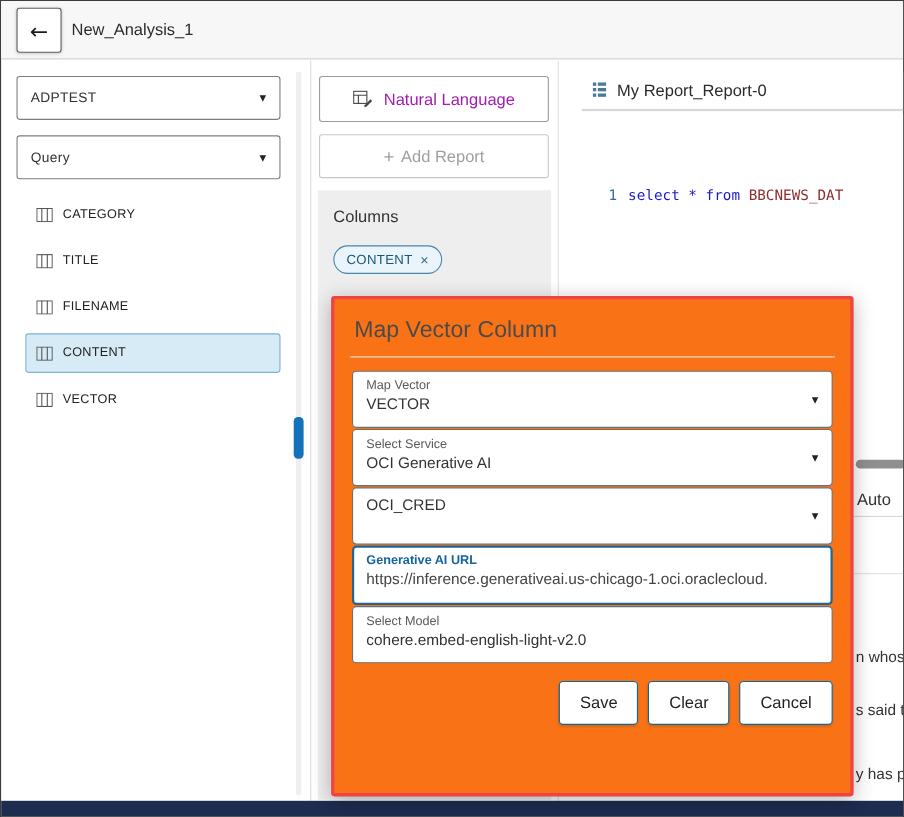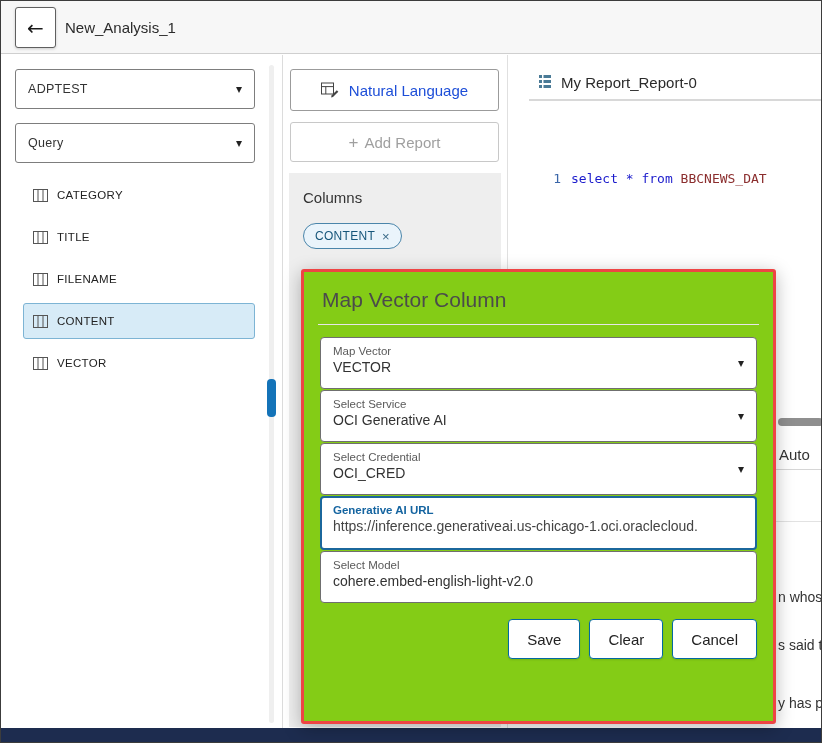--- a/index.html
+++ b/index.html
@@ -56,21 +56,21 @@
     background:#1473b8; border-radius:4px; cursor:pointer;
   }
   .vdiv1 { position:absolute; left:281px; top:54px; width:1px; height:673px; background:#dcdcdc; }
   .vdiv2 { position:absolute; left:506px; top:54px; width:1px; height:673px; background:#e0e0e0; }
 
   
   .nl-btn {
     position:absolute; left:289px; top:68px; width:209px; height:42px;
     background:#fff; border:1px solid #9b9b9b; border-radius:3px;
     display:flex; align-items:center; justify-content:center; gap:9px;
-    font-size:15px; color:#1d4ed8; cursor:pointer;
+    font-size:15px; color:#a21caf; cursor:pointer;
   }
   .add-report-btn {
     position:absolute; left:289px; top:121px; width:209px; height:40px;
     background:#fff; border:1px solid #c8c8c8; border-radius:3px;
     display:flex; align-items:center; justify-content:center; gap:6px;
     font-size:15px; color:#9f9f9f; cursor:pointer;
   }
   .add-report-btn .plus { font-size:17px; line-height:1; }
 
   .columns-panel {
@@ -115,21 +115,21 @@
   .bg-rowline  { position:absolute; left:775px; top:520px; width:47px; height:1px; background:#e2e2e2; }
   .frag { position:absolute; left:777px; font-size:14px; color:#333; white-space:nowrap; }
   .frag1 { top:588px; } .frag2 { top:636px; } .frag3 { top:694px; }
 
   
   .footer { position:absolute; left:0; top:727px; width:822px; height:16px; background:#1d2c4f; }
 
   
   .modal {
     position:absolute; left:300px; top:268px; width:475px; height:455px;
-    background:#84cc16; border:3px solid #ee4444; border-radius:3px;
+    background:#f97316; border:3px solid #ee4444; border-radius:3px;
     box-shadow:0 4px 18px rgba(0,0,0,.28);
     padding:14px 16px; z-index:20;
   }
   .modal-title { font-size:21px; font-weight:400; color:#4b4b4b; padding:2px 2px 12px; }
   .modal-divider { height:1px; background:#e6e6e6; margin:0 -2px 12px; }
 
   .field {
     position:relative; border:1px solid #6f6f6f; border-radius:4px;
     padding:7px 34px 7px 12px; margin-bottom:1px; background:#fff; height:52px; cursor:pointer;
   }
@@ -294,21 +294,20 @@
       <span class="chev">▾</span>
     </div>
 
     <div class="field">
       <div class="flabel">Select Service</div>
       <div class="fvalue">OCI Generative AI</div>
       <span class="chev">▾</span>
     </div>
 
     <div class="field">
-      <div class="flabel">Select Credential</div>
       <div class="fvalue">OCI_CRED</div>
       <span class="chev">▾</span>
     </div>
 
     <div class="field focused">
       <div class="flabel">Generative AI URL</div>
       <div class="fvalue">https://inference.generativeai.us-chicago-1.oci.oraclecloud.</div>
     </div>
 
     <div class="field">

